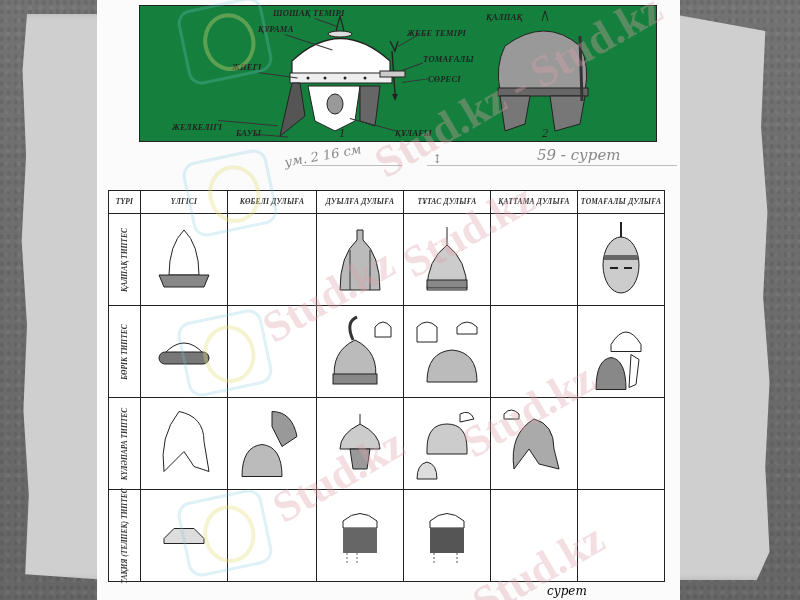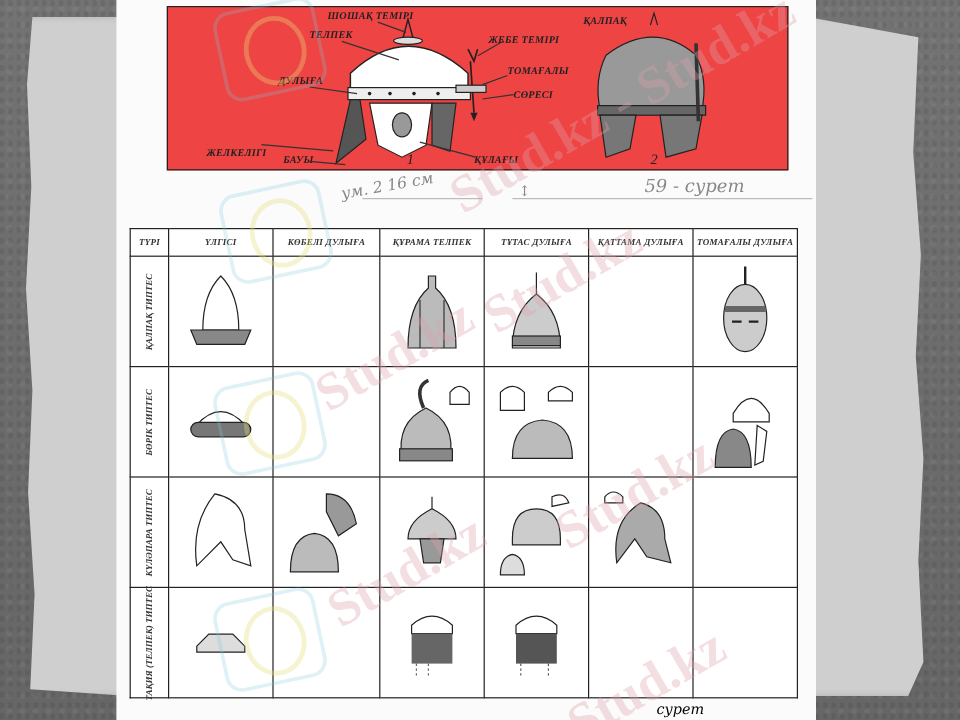--- a/index.html
+++ b/index.html
@@ -28,21 +28,21 @@
     box-shadow: inset 0 0 6px rgba(0,0,0,0.15);
     clip-path: polygon(0 0,88% 3%,84% 20%,90% 35%,86% 50%,92% 65%,88% 80%,92% 95%,80% 100%,0 100%);
   }
   .page {
     position:absolute; left:97px; top:0; width:583px; height:600px;
     background:#fbfbfb;
   }
   
   .diagram-box {
     position:absolute; left:42px; top:5px; width:518px; height:137px;
-    border:1.5px solid #222; box-sizing:border-box; background:#ef4444;
+    border:1.5px solid #222; box-sizing:border-box; background:#15803d;
   }
   .lbl {
     position:absolute; font-size:8.5px; font-style:italic; font-weight:bold;
     color:#222; white-space:nowrap; letter-spacing:0.2px;
   }
   .leader { position:absolute; height:1px; background:#333; transform-origin:0 0; }
   .fig-num { position:absolute; font-size:12px; font-style:italic; color:#222; }
 
   .handwrite {
     position:absolute; font-family:"DejaVu Serif", serif; font-style:italic;
@@ -116,22 +116,22 @@
 
       <path d="M365 40 Q405 10 440 40 Q450 60 445 85 L360 85 Q355 60 365 40 Z" fill="#999" stroke="#222"></path>
       <path d="M402 15 L405 5 L408 15" fill="none" stroke="#222"></path>
       <rect x="358" y="82" width="90" height="8" fill="#666" stroke="#222"></rect>
       <path d="M360 90 L365 125 L385 118 L390 90 Z" fill="#777" stroke="#222"></path>
       <path d="M410 90 L415 125 L440 118 L445 90 Z" fill="#777" stroke="#222"></path>
       <path d="M440 30 L442 95" stroke="#333" stroke-width="3"></path>
     </svg>
 
     <span class="lbl" style="left:133px;top:2px">ШОШАҚ ТЕМІРІ</span>
-    <span class="lbl" style="left:118px;top:18px">ТЕЛПЕК</span>
-    <span class="lbl" style="left:92px;top:56px">ДУЛЫҒА</span>
+    <span class="lbl" style="left:118px;top:18px">ҚҰРАМА</span>
+    <span class="lbl" style="left:92px;top:56px">ЖИЕГІ</span>
     <span class="lbl" style="left:32px;top:116px">ЖЕЛКЕЛІГІ</span>
     <span class="lbl" style="left:96px;top:122px">БАУЫ</span>
     <span class="lbl" style="left:267px;top:22px">ЖЕБЕ ТЕМІРІ</span>
     <span class="lbl" style="left:283px;top:48px">ТОМАҒАЛЫ</span>
     <span class="lbl" style="left:288px;top:68px">СӨРЕСІ</span>
     <span class="lbl" style="left:255px;top:122px">ҚҰЛАҒЫ</span>
     <span class="lbl" style="left:346px;top:6px">ҚАЛПАҚ</span>
 
     <div class="leader" style="left:175px;top:12px;width:25px;transform:rotate(20deg)"></div>
     <div class="leader" style="left:145px;top:28px;width:50px;transform:rotate(18deg)"></div>
@@ -152,21 +152,21 @@
   <span class="handwrite" style="left:187px;top:148px;transform:rotate(-10deg)">ум. 2 16 см</span>
   <span class="handwrite" style="left:440px;top:146px;font-size:15px">59 - сурет</span>
   <span class="handwrite" style="left:335px;top:152px;font-size:12px">↕</span>
 
   <table class="helmet-table">
     <thead>
       <tr>
         <th style="width:31px">ТҮРІ</th>
         <th style="width:86px">ҮЛГІСІ</th>
         <th style="width:88px">КӨБЕЛІ ДУЛЫҒА</th>
-        <th style="width:86px">ҚҰРАМА ТЕЛПЕК</th>
+        <th style="width:86px">ДУЫЛҒА ДУЛЫҒА</th>
         <th style="width:86px">ТҰТАС ДУЛЫҒА</th>
         <th style="width:86px">ҚАТТАМА ДУЛЫҒА</th>
         <th style="width:86px">ТОМАҒАЛЫ ДУЛЫҒА</th>
       </tr>
     </thead>
     <tbody>
       <tr>
         <td class="rowhead">
             <span>ҚАЛПАҚ ТИПТЕС</span>
           </td>

